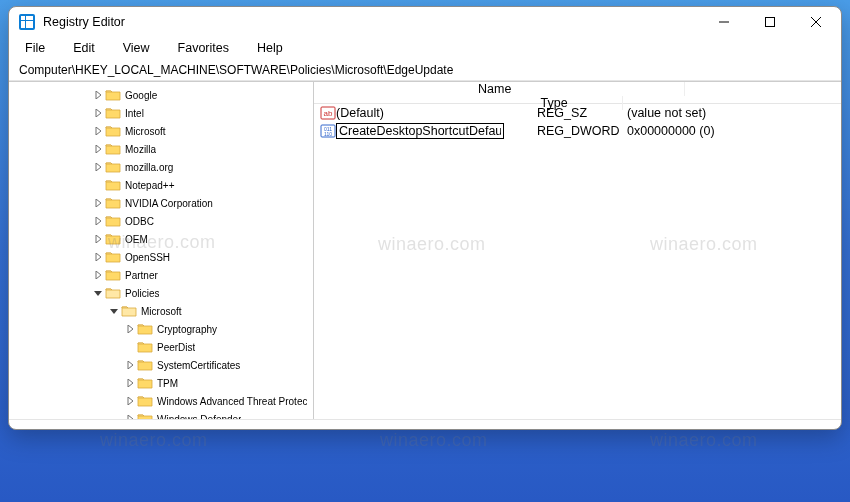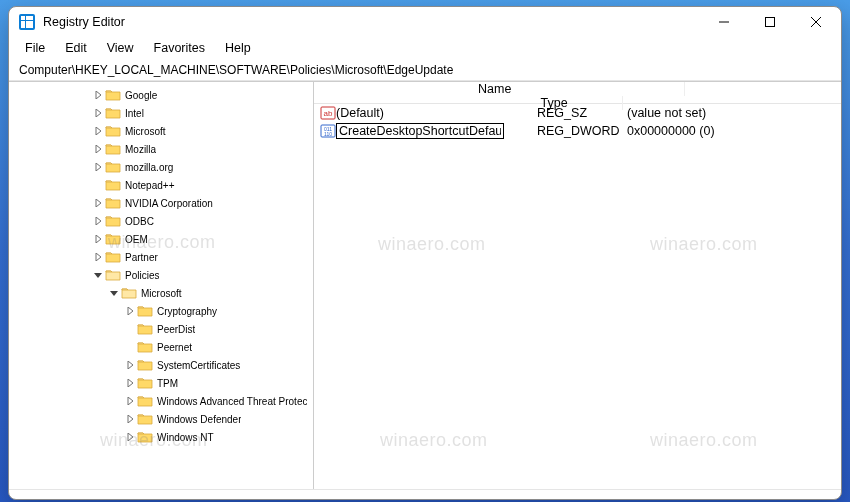--- a/index.html
+++ b/index.html
@@ -1,24 +1,24 @@
 <!DOCTYPE html>
 <html><head>
 <meta charset="utf-8">
 <style>
   * { box-sizing: border-box; margin: 0; padding: 0; font-family: "Segoe UI", Tahoma, sans-serif; }
   body { background: linear-gradient(180deg, #4a9de8 0%, #3570d4 50%, #2859c4 100%); width: 850px; height: 502px; overflow: hidden; position: relative; }
-  .window { position: absolute; top: 6px; left: 8px; width: 834px; height: 494px; background: #fff; border: 1px solid #8a8a8a; border-radius: 8px; box-shadow: 0 8px 24px rgba(0,0,0,0.25); display: flex; flex-direction: column; overflow: hidden; }
+  .window { position: absolute; top: 6px; left: 8px; width: 834px; height: 424px; background: #fff; border: 1px solid #8a8a8a; border-radius: 8px; box-shadow: 0 8px 24px rgba(0,0,0,0.25); display: flex; flex-direction: column; overflow: hidden; }
   .titlebar { height: 30px; display: flex; align-items: center; padding: 0 2px 0 10px; }
   .app-icon { width: 16px; height: 16px; margin-right: 8px; }
   .title { font-size: 12.5px; color: #000; flex: 0 0 auto; }
   .titlebar-spacer { flex: 1; }
   .winbtn { width: 46px; height: 30px; display: flex; align-items: center; justify-content: center; }
   .winbtn svg { display: block; }
-  .menubar { height: 22px; display: flex; align-items: center; padding: 0 8px; gap: 4px; font-size: 12.5px; }
+  .menubar { height: 22px; display: flex; align-items: center; padding: 0 8px; gap: 12px; font-size: 12.5px; }
   .menuitem { padding: 2px 8px; color: #000; }
   .addressbar { height: 22px; display: flex; align-items: center; padding: 0 10px; font-size: 12px; color: #000; border-bottom: 1px solid #e5e5e5; }
   .content { flex: 1; display: flex; border-top: 1px solid #ccc; min-height: 0; }
   .tree-pane { width: 305px; border-right: 1px solid #ccc; overflow: hidden; background: #fff; position: relative; }
   .tree { font-size: 10px; color: #000; padding: 4px 0 4px 0; overflow-y: auto; height: 100%; }
   .tree-row { display: flex; align-items: center; height: 18px; white-space: nowrap; padding-right: 6px; }
   .indent { flex: 0 0 auto; }
   .expander { width: 14px; height: 14px; display: flex; align-items: center; justify-content: center; flex: 0 0 auto; }
   .expander svg { display: block; }
   .folder-ico { width: 16px; height: 14px; margin-right: 4px; flex: 0 0 auto; }
@@ -206,20 +206,33 @@
             <span class="indent" style="width:82px"></span>
             <span class="expander">
               <svg width="8" height="8">
                 <path d="M2 0 L7 4 L2 8 Z" fill="none" stroke="#707070" stroke-width="1"></path>
               </svg>
             </span>
             <span class="folder-ico"><svg viewBox="0 0 16 14" width="16" height="14">
                 <path d="M1 3 L1 12 L15 12 L15 4 L7 4 L6 3 Z" fill="#ffd968" stroke="#d9a93c" stroke-width="0.8"></path>
                 <path d="M1 3 L6 3 L7 4 L1 4 Z" fill="#ffe8a6" stroke="#d9a93c" stroke-width="0.8"></path>
               </svg></span>
+            <span class="tree-label">OpenSSH</span>
+          </div>
+          <div class="tree-row">
+            <span class="indent" style="width:82px"></span>
+            <span class="expander">
+              <svg width="8" height="8">
+                <path d="M2 0 L7 4 L2 8 Z" fill="none" stroke="#707070" stroke-width="1"></path>
+              </svg>
+            </span>
+            <span class="folder-ico"><svg viewBox="0 0 16 14" width="16" height="14">
+                <path d="M1 3 L1 12 L15 12 L15 4 L7 4 L6 3 Z" fill="#ffd968" stroke="#d9a93c" stroke-width="0.8"></path>
+                <path d="M1 3 L6 3 L7 4 L1 4 Z" fill="#ffe8a6" stroke="#d9a93c" stroke-width="0.8"></path>
+              </svg></span>
             <span class="tree-label">Partner</span>
           </div>
           <div class="tree-row">
             <span class="indent" style="width:82px"></span>
             <span class="expander">
               <svg width="8" height="8">
                 <path d="M0 2 L8 2 L4 7 Z" fill="#404040"></path>
               </svg>
             </span>
             <span class="folder-ico"><svg viewBox="0 0 16 14" width="16" height="14">
@@ -255,29 +268,20 @@
             <span class="tree-label">Cryptography</span>
           </div>
           <div class="tree-row">
             <span class="indent" style="width:114px"></span>
             <span class="expander"></span>
             <span class="folder-ico"><svg viewBox="0 0 16 14" width="16" height="14">
                 <path d="M1 3 L1 12 L15 12 L15 4 L7 4 L6 3 Z" fill="#ffd968" stroke="#d9a93c" stroke-width="0.8"></path>
                 <path d="M1 3 L6 3 L7 4 L1 4 Z" fill="#ffe8a6" stroke="#d9a93c" stroke-width="0.8"></path>
               </svg></span>
             <span class="tree-label">PeerDist</span>
-          </div>
-          <div class="tree-row">
-            <span class="indent" style="width:114px"></span>
-            <span class="expander"></span>
-            <span class="folder-ico"><svg viewBox="0 0 16 14" width="16" height="14">
-                <path d="M1 3 L1 12 L15 12 L15 4 L7 4 L6 3 Z" fill="#ffd968" stroke="#d9a93c" stroke-width="0.8"></path>
-                <path d="M1 3 L6 3 L7 4 L1 4 Z" fill="#ffe8a6" stroke="#d9a93c" stroke-width="0.8"></path>
-              </svg></span>
-            <span class="tree-label">Peernet</span>
           </div>
           <div class="tree-row">
             <span class="indent" style="width:114px"></span>
             <span class="expander">
               <svg width="8" height="8">
                 <path d="M2 0 L7 4 L2 8 Z" fill="none" stroke="#707070" stroke-width="1"></path>
               </svg>
             </span>
             <span class="folder-ico"><svg viewBox="0 0 16 14" width="16" height="14">
                 <path d="M1 3 L1 12 L15 12 L15 4 L7 4 L6 3 Z" fill="#ffd968" stroke="#d9a93c" stroke-width="0.8"></path>

